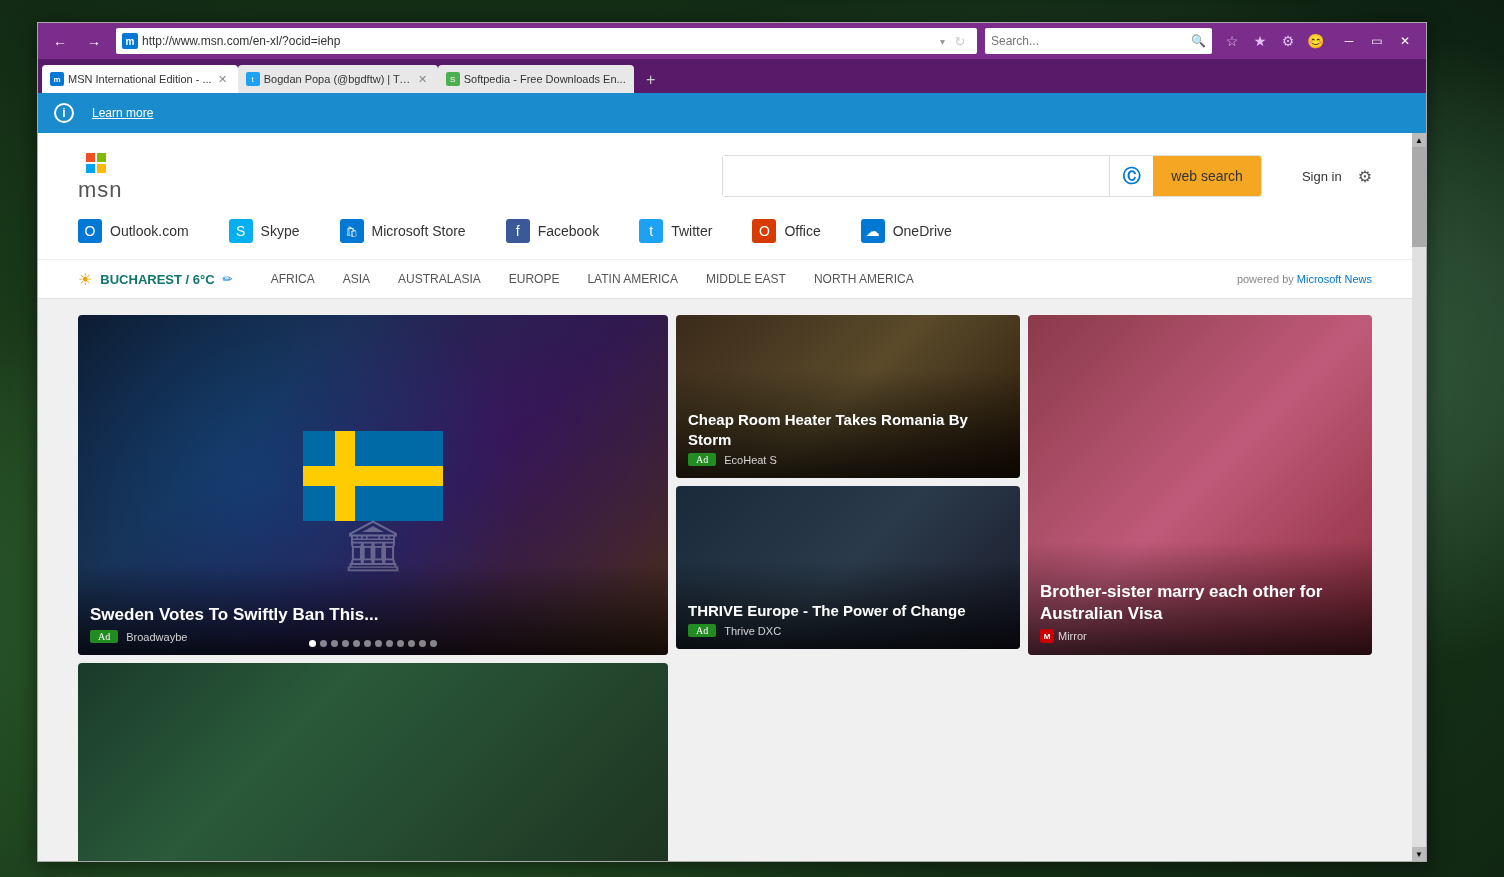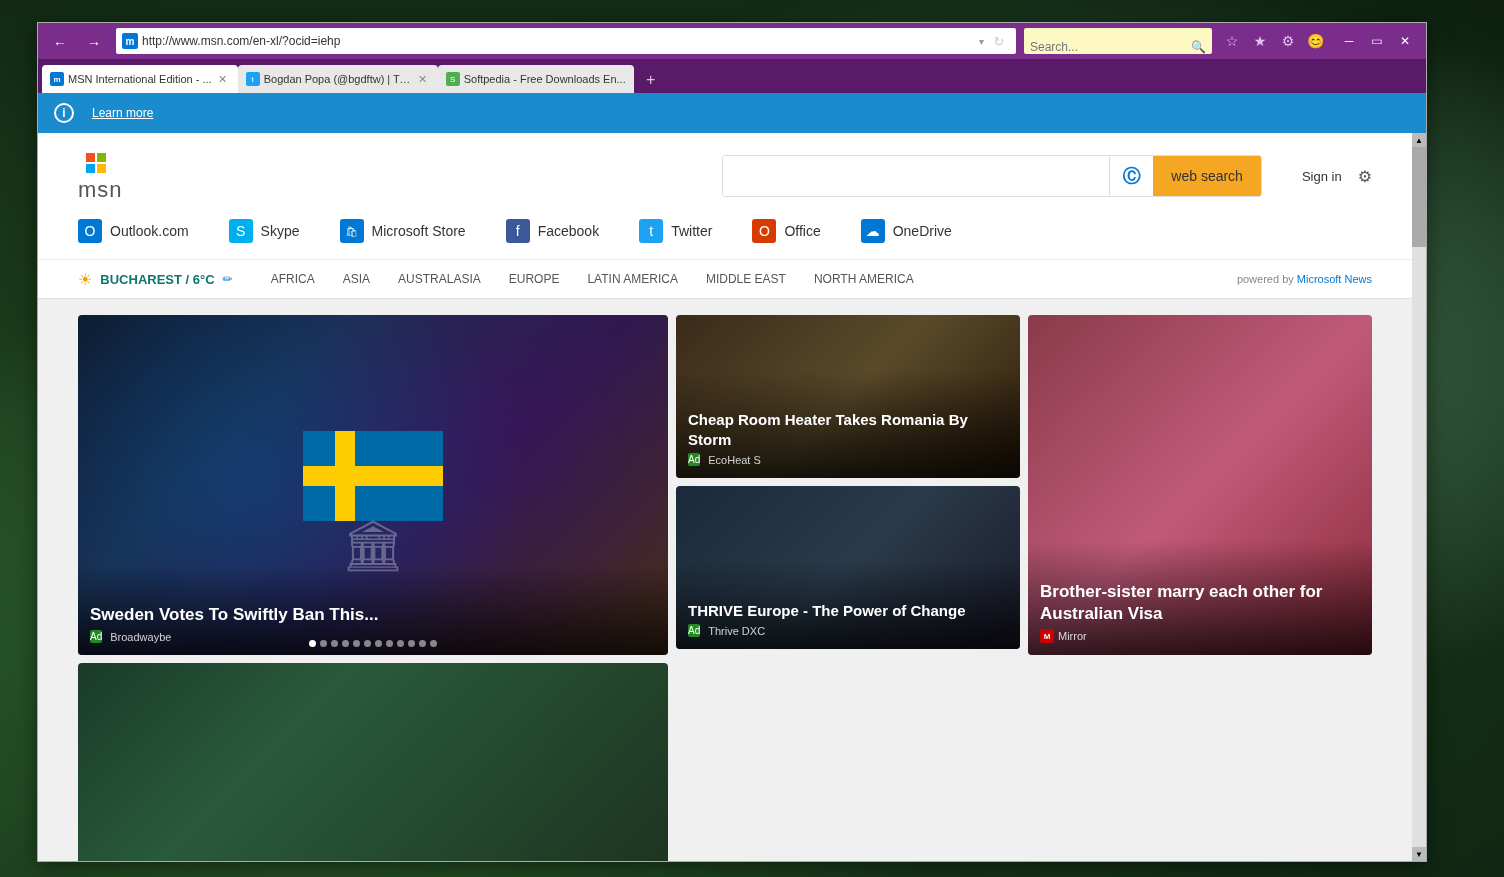--- a/index.html
+++ b/index.html
@@ -67,24 +67,24 @@
     .address-bar-arrow {
       color: #999; font-size: 10px; margin: 0 4px;
     }
     .refresh-btn {
       width: 22px; height: 22px;
       background: none; border: none; cursor: pointer;
       color: #ccc; font-size: 13px;
       display: flex; align-items: center; justify-content: center;
     }
     .search-bar-container {
-      width: 188px; height: 26px;
-      background: #fef9c3;
+      width: 227px; height: 26px;
+      background: #ffffff;
       border-radius: 2px;
-      display: flex; align-items: flex-end;
+      display: flex; align-items: center;
       padding: 0 6px; margin-right: 8px;
     }
     .search-bar-input {
       flex: 1; border: none; outline: none; font-size: 12px; background: transparent;
     }
     .search-icon-btn {
       color: #888; font-size: 12px;
     }
     .window-controls {
       display: flex; align-items: center; gap: 2px;
@@ -369,22 +369,22 @@
     .news-headline {
       font-size: 17px; font-weight: 600; line-height: 1.3;
       margin-bottom: 4px;
     }
     .news-source {
       font-size: 11px; color: rgba(255,255,255,0.8);
       display: flex; align-items: center; gap: 4px;
     }
     .ad-badge {
       background: #228b22; color: #fff;
-      font-size: 10px; padding: 1px 0;
-      border-radius: 2px; margin-right: 4px;
+      font-size: 10px; padding: 1px 8px;
+      border-radius: 2px; margin-right: 4px; font-family: Liberation Serif, serif;
     }
     .featured-col-right {
       display: flex; flex-direction: column; gap: 8px;
     }
     .dots-indicator {
       position: absolute; bottom: 8px; left: 50%; transform: translateX(-50%);
       display: flex; gap: 4px;
     }
     .dot {
       width: 7px; height: 7px; border-radius: 50%;

